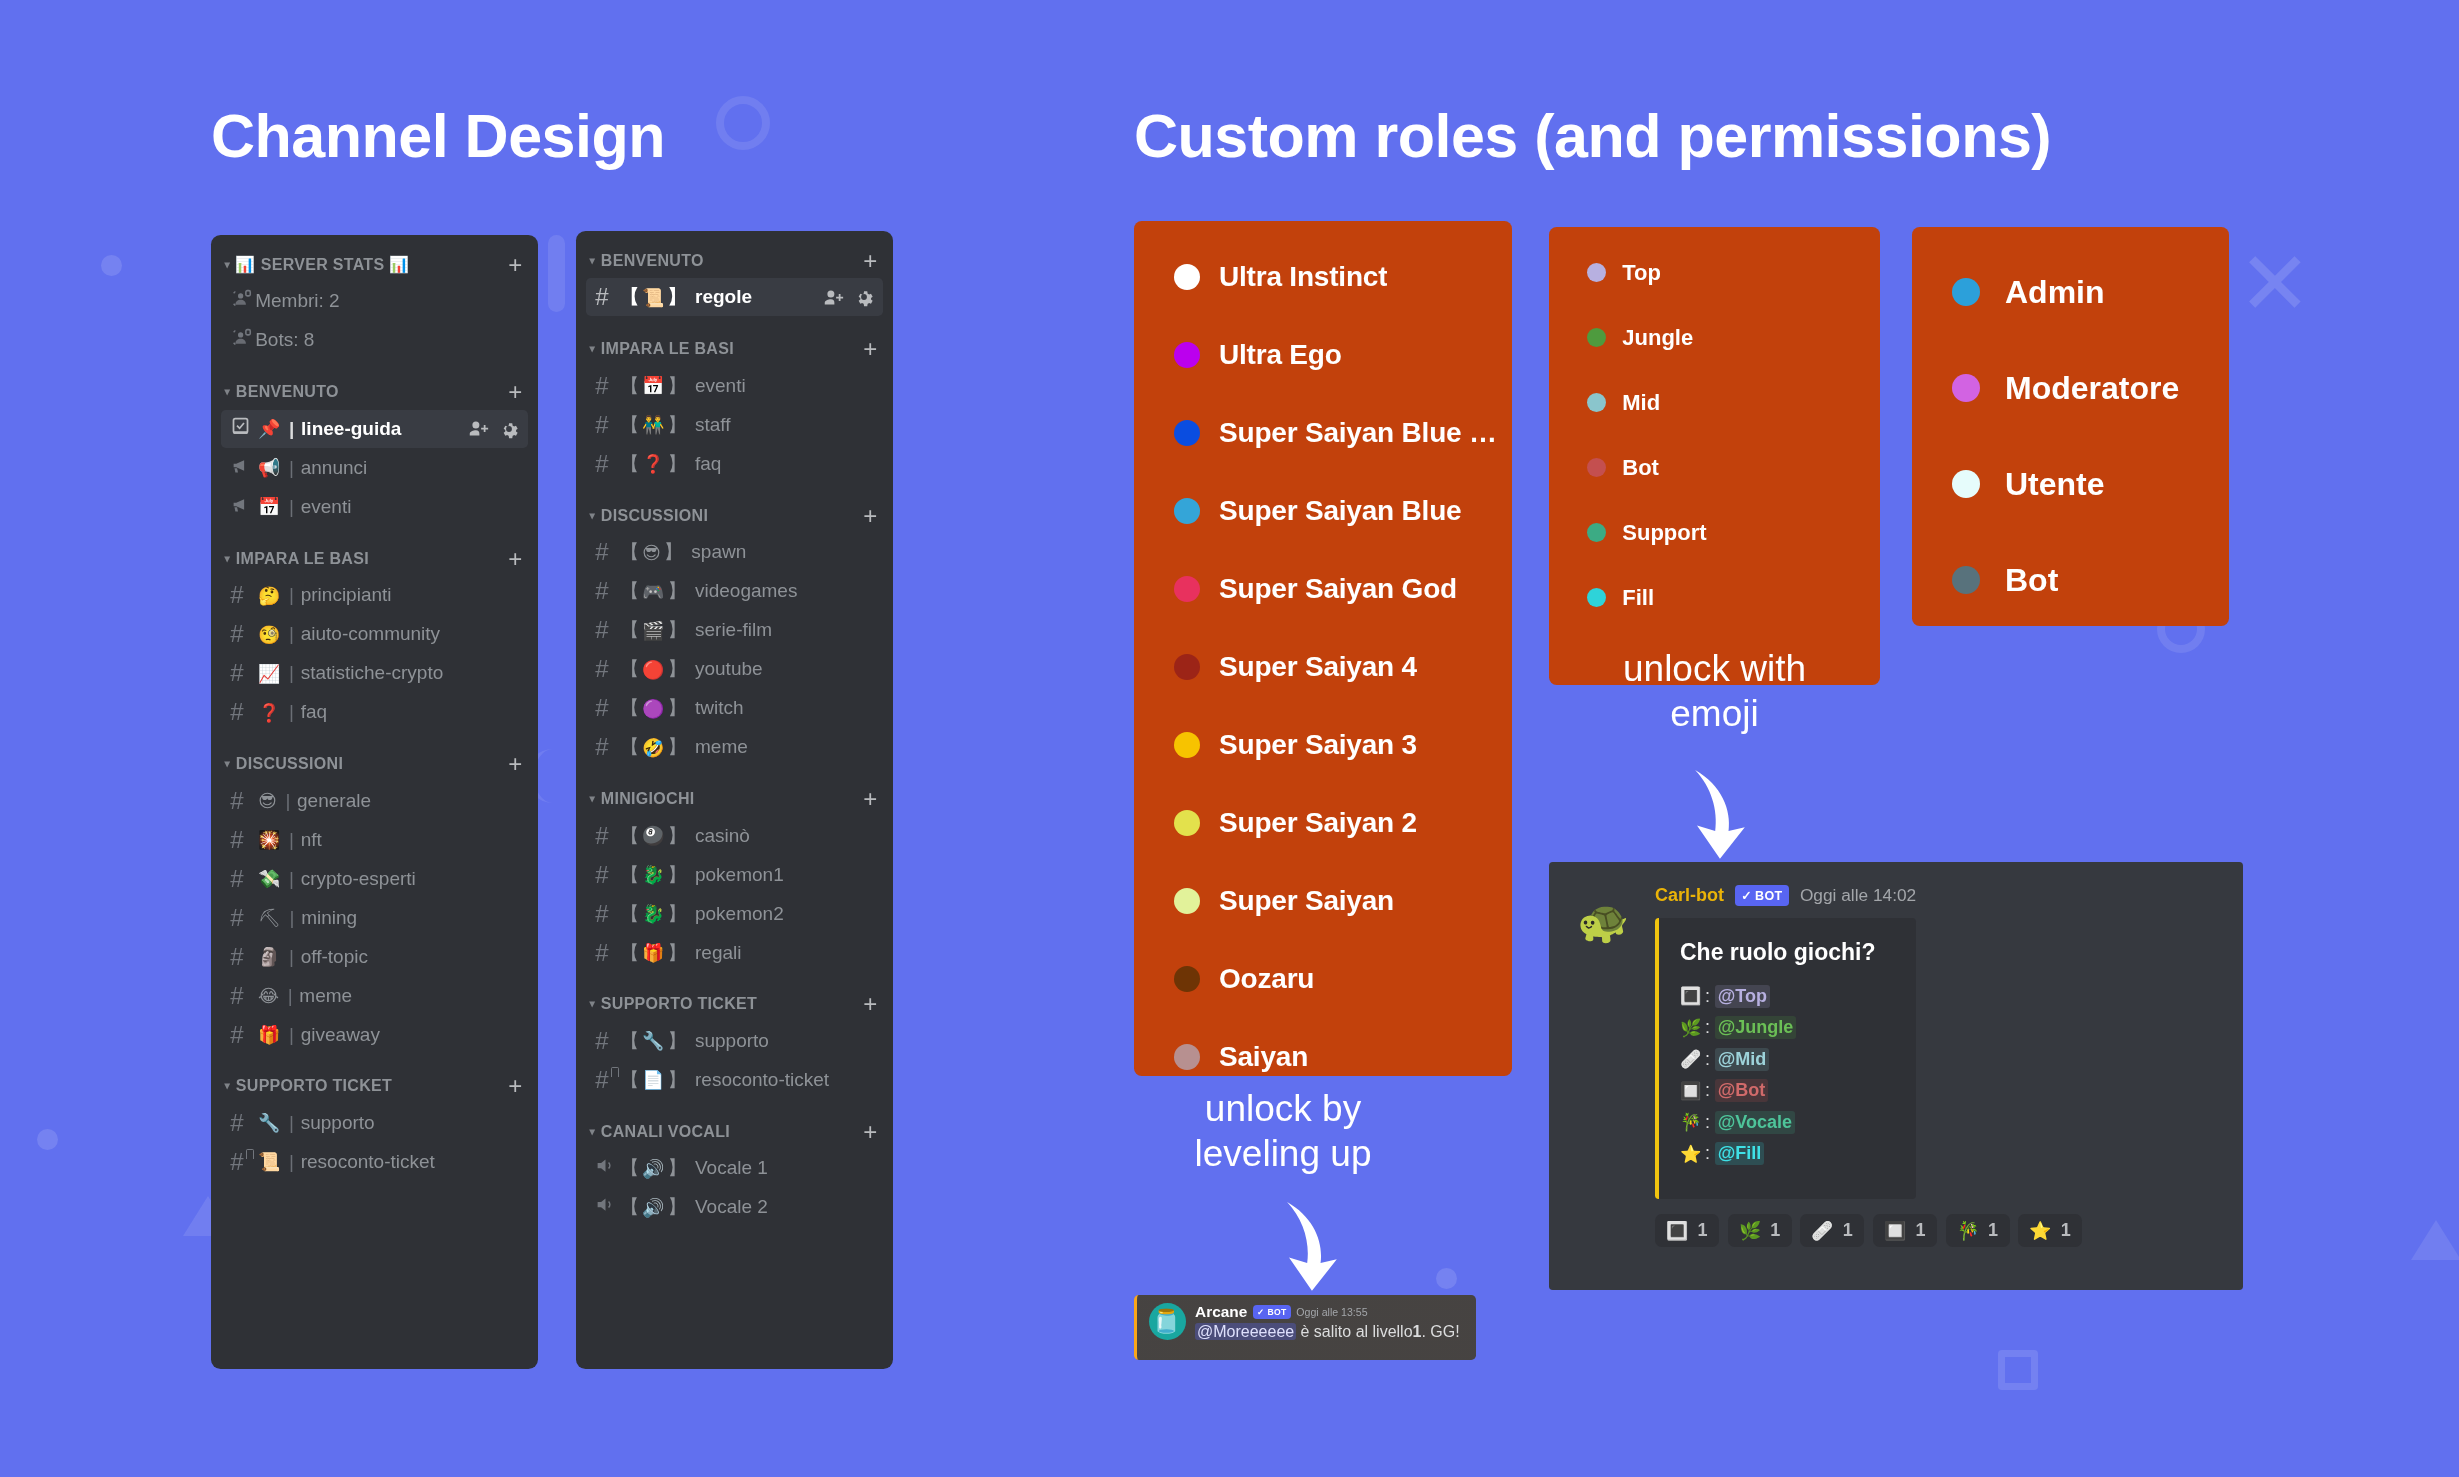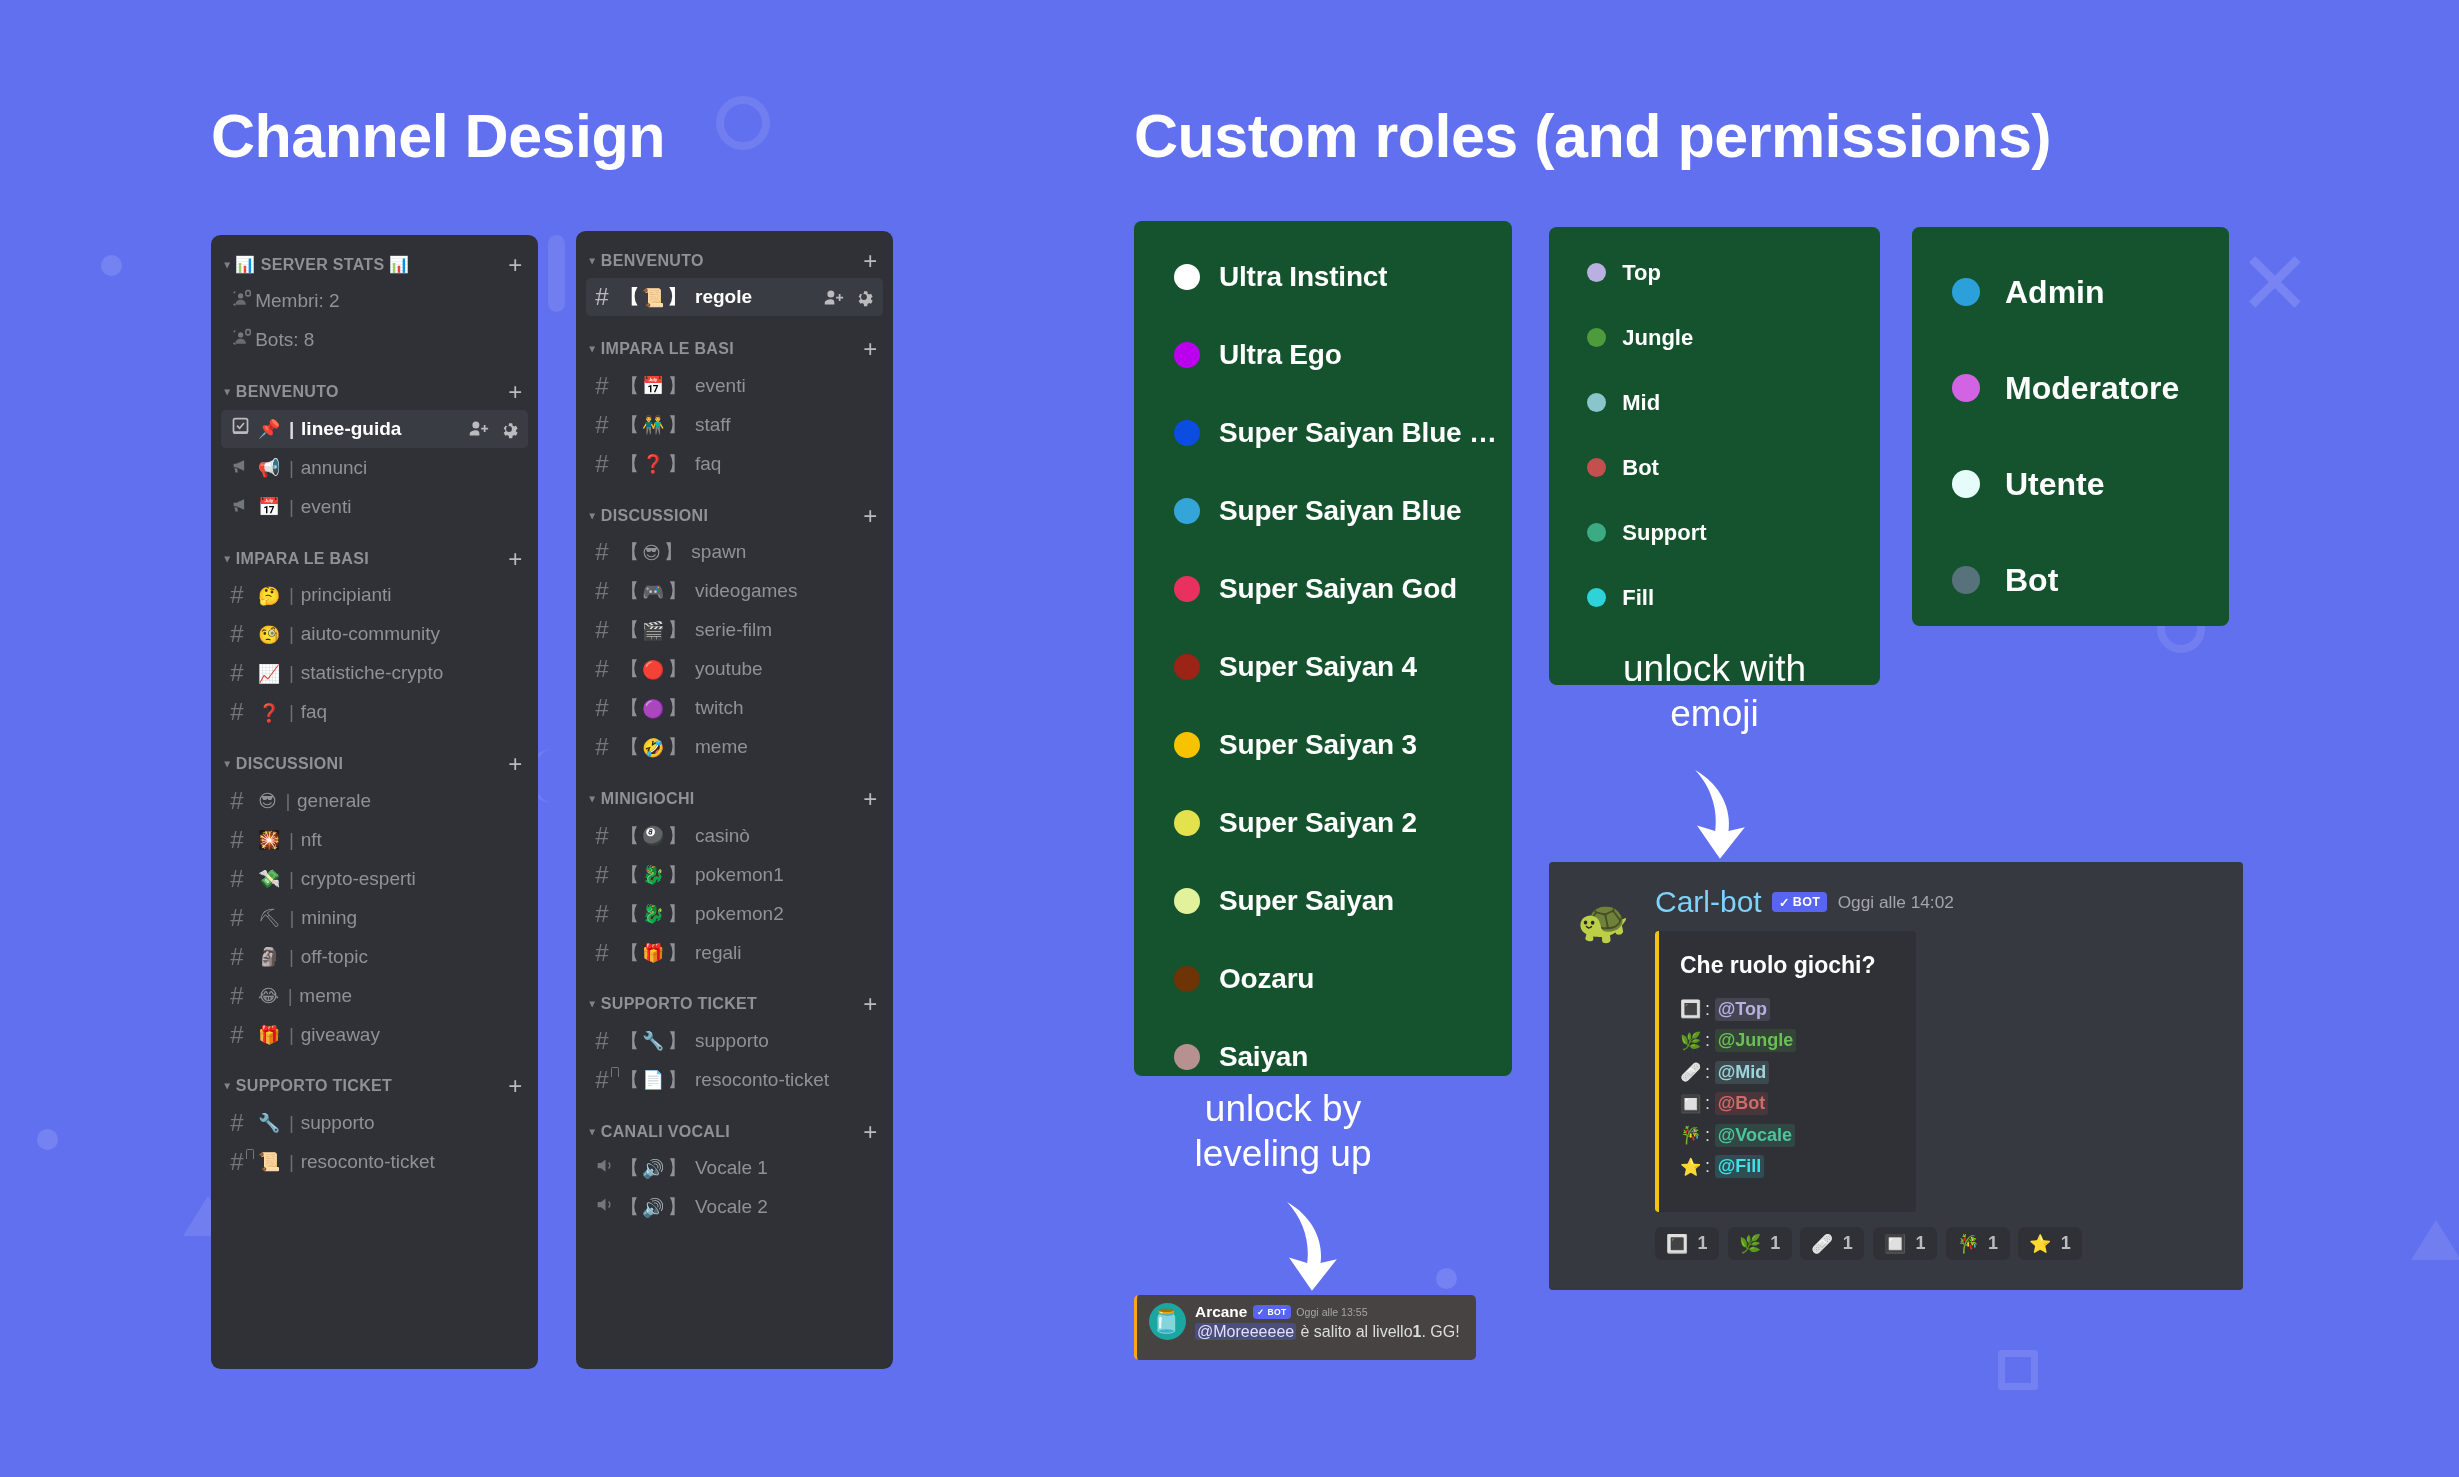--- a/index.html
+++ b/index.html
@@ -103,21 +103,21 @@
 
   .spacer { height: 15.4px; }
 
   
   .chan .brk { color: #8e9297; font-size: 19px; }
   .chan.active .brk { color: #ffffff; }
   .chan .brkgrp { display: inline-flex; align-items: center; margin-right: 8.6px; }
   .chan .brkgrp .emo { margin: 0 2.9px; }
 
   
-  .rolepanel { position: absolute; background: #14532d; border-radius: 7.7px; }
+  .rolepanel { position: absolute; background: #c2410c; border-radius: 7.7px; }
   .rolerow { display: flex; align-items: center; white-space: nowrap; }
   .dot { border-radius: 50%; flex: none; }
   .rolename { color: #ffffff; font-weight: bold; }
 
   #roles-db { left: 1134px; top: 221px; width: 378px; height: 855px; }
   #roles-db .rolerow { padding: 0 0 0 40px; height: 78px; }
   #roles-db .dot { width: 26px; height: 26px; margin-right: 19px; }
   #roles-db .rolename { font-size: 28px; letter-spacing: -0.2px;
                         overflow: hidden; text-overflow: ellipsis; max-width: 288px; }
 
@@ -151,21 +151,21 @@
     padding: 23px 27px;
   }
   .avatar {
     position: absolute; left: 25px; top: 29px;
     width: 60px; height: 60px; border-radius: 50%;
     display: flex; align-items: center; justify-content: center;
     font-size: 42px; font-family: "DejaVu Sans", sans-serif;
   }
   .msgbody { margin-left: 79px; }
   .msghead { display: flex; align-items: center; gap: 10.6px; }
-  .msgauthor { color: #7dd3fc; font-weight: normal; font-size: 30px; }
+  .msgauthor { color: #eab308; font-weight: bold; font-size: 18px; }
   .botbadge {
     background: #5865f2; color: #fff; font-size: 12.5px; font-weight: bold;
     border-radius: 3.8px; padding: 2.9px 6.7px; letter-spacing: 0.4px;
     display: inline-flex; align-items: center; gap: 2.9px;
   }
   .msgtime { color: #a3a6aa; font-size: 17.3px; }
 
   .embed {
     margin-top: 11.5px;
     background: #2f3136;

